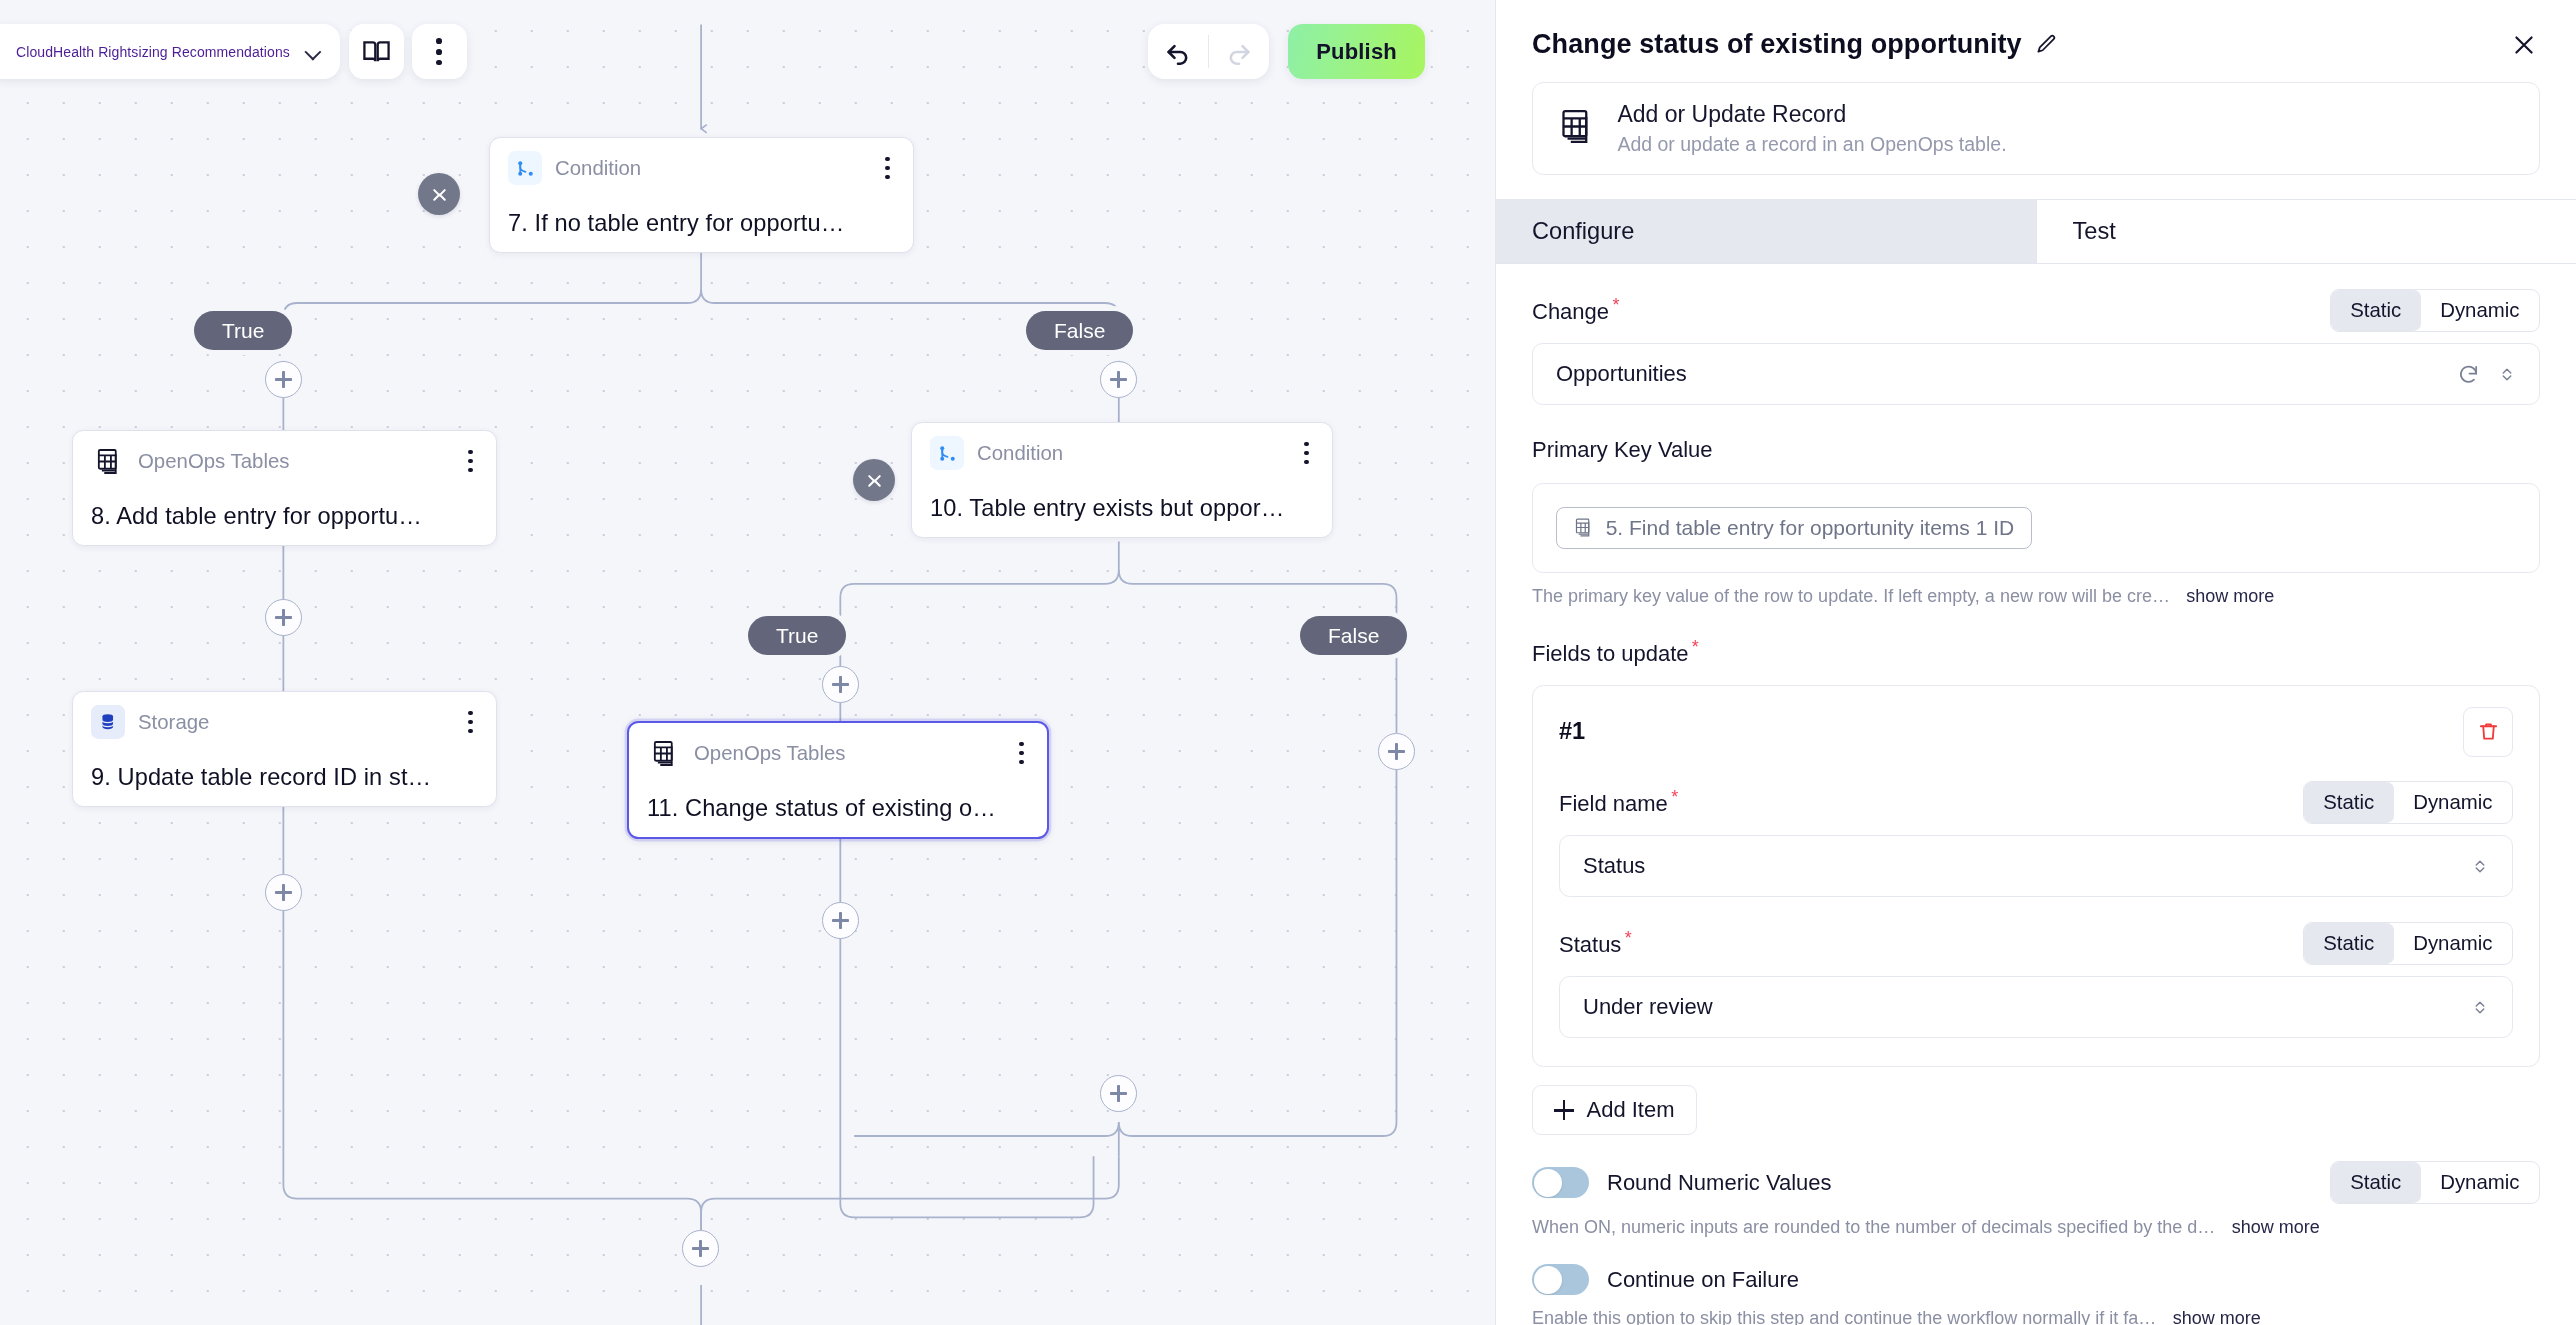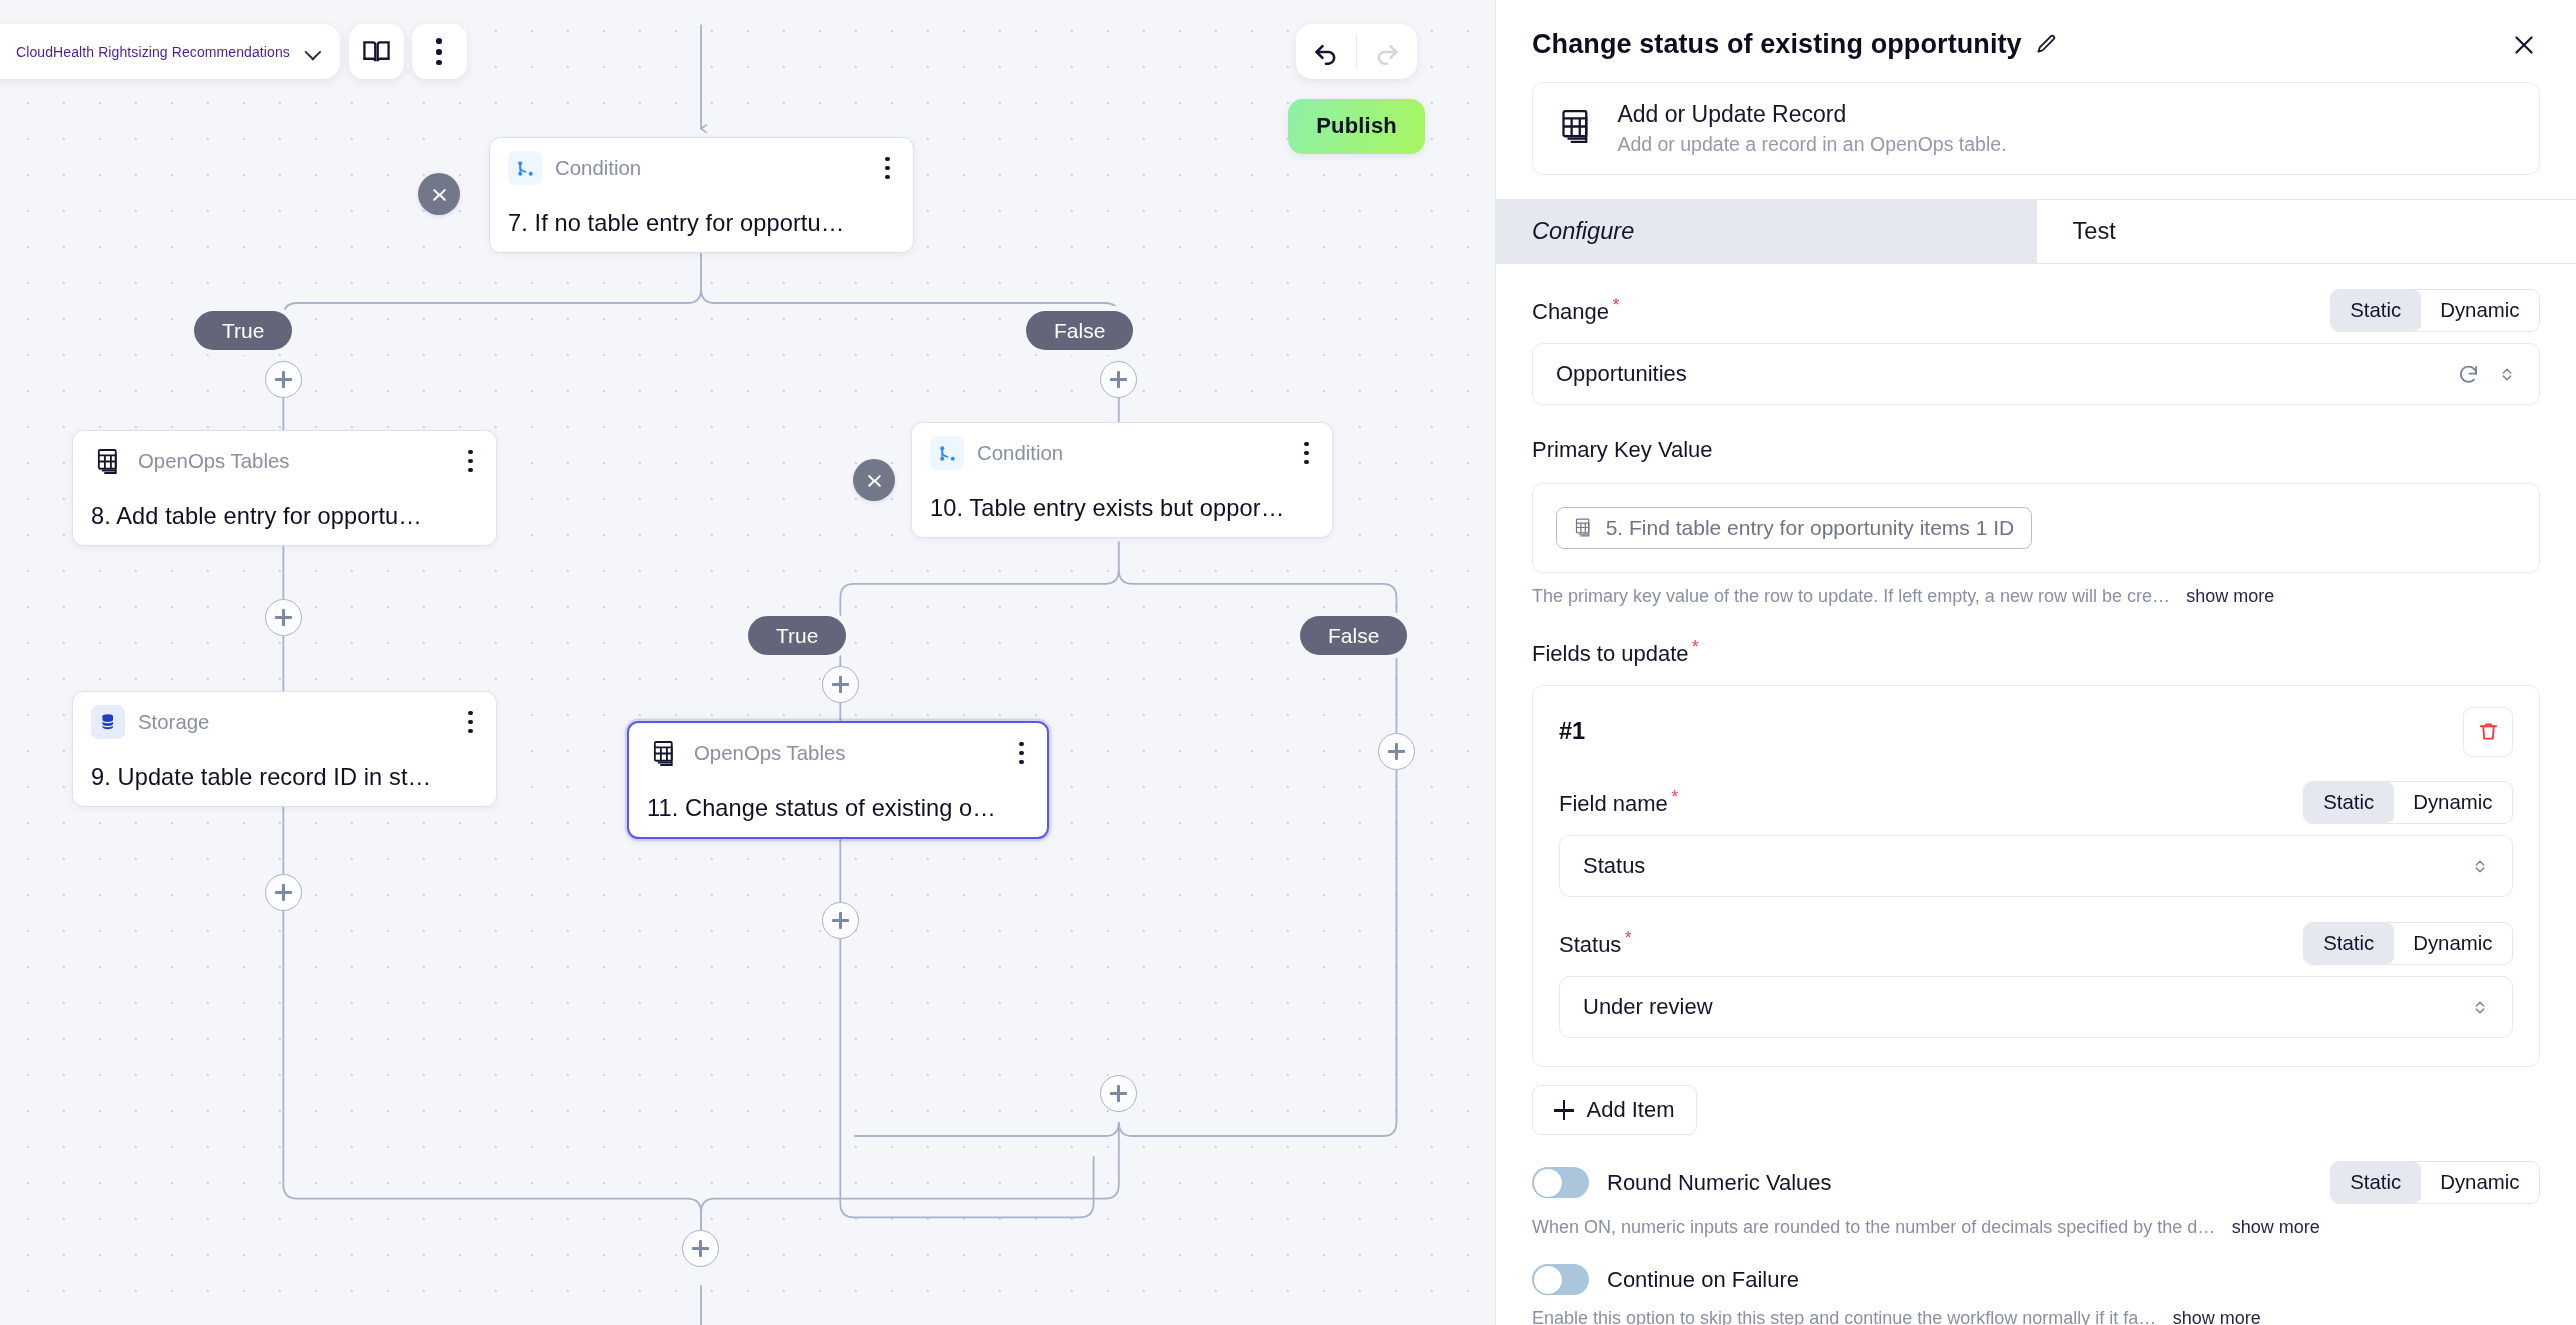--- a/index.html
+++ b/index.html
@@ -47,21 +47,21 @@
     transform: rotate(45deg);
   }
   .tl-icon-btn { width: 55px; justify-content: center; border-radius: 14.7px; cursor: pointer; }
   .tl-icon-btn svg { display:block; }
   .dots-v { display:flex; flex-direction:column; gap:4.9px; align-items:center; }
   .dots-v i { width: 5.7px; height: 5.7px; border-radius: 50%; background: #14142c; display:block; }
 
   
   #tr-toolbar {
     position: absolute; right: 70px; top: 24.4px;
-    display: flex; align-items: center; gap: 19.5px; z-index: 40; flex-direction: column;
+    display: flex; align-items: center; gap: 19.5px; z-index: 40;
   }
   #undo-redo {
     background: #fff; border-radius: 16.3px; height: 55px;
     box-shadow: 0 2.4px 9.8px rgba(30,40,90,.09);
     display: flex; align-items: center;
   }
   .ur-btn { width: 60px; height: 55px; display:flex; align-items:center; justify-content:center; cursor:pointer; }
   .ur-sep { width: 0.8px; height: 33px; background: #e6e8f0; }
   #publish-btn {
     height: 55px; padding: 0 28px; border: none; border-radius: 14.7px;
@@ -153,21 +153,21 @@
   #piece-name { font-size: 23px; color: #16162c; }
   #piece-desc { font-size: 19.5px; color: #9499ad; margin-top: 4.9px; }
 
   
   #tabs { display: flex; margin: 24.4px 0 0 0; border-bottom: 1.2px solid #e4e6ee; }
   .tab {
     flex: 1; text-align: left; padding: 18px 0 18px 36px;
     font-size: 23.6px; color: #14142c; cursor: pointer;
     border-top: 1.2px solid #e4e6ee;
   }
-  .tab.active { background: #e6e8ef; border-top-color: #e6e8ef; font-style: italic; }
+  .tab.active { background: #e6e8ef; border-top-color: #e6e8ef; }
   .tab:first-child { border-right: 1.2px solid #e4e6ee; }
 
   #panel-body { padding: 0 36px 0 36px; }
 
   .field-row {
     display: flex; align-items: center; justify-content: space-between;
     margin-top: 24.4px; min-height: 42px;
   }
   .field-label { font-size: 22px; color: #14142c; }
   .req { color: #f0445a; font-size: 18px; vertical-align: super; margin-left: 3.3px; }

